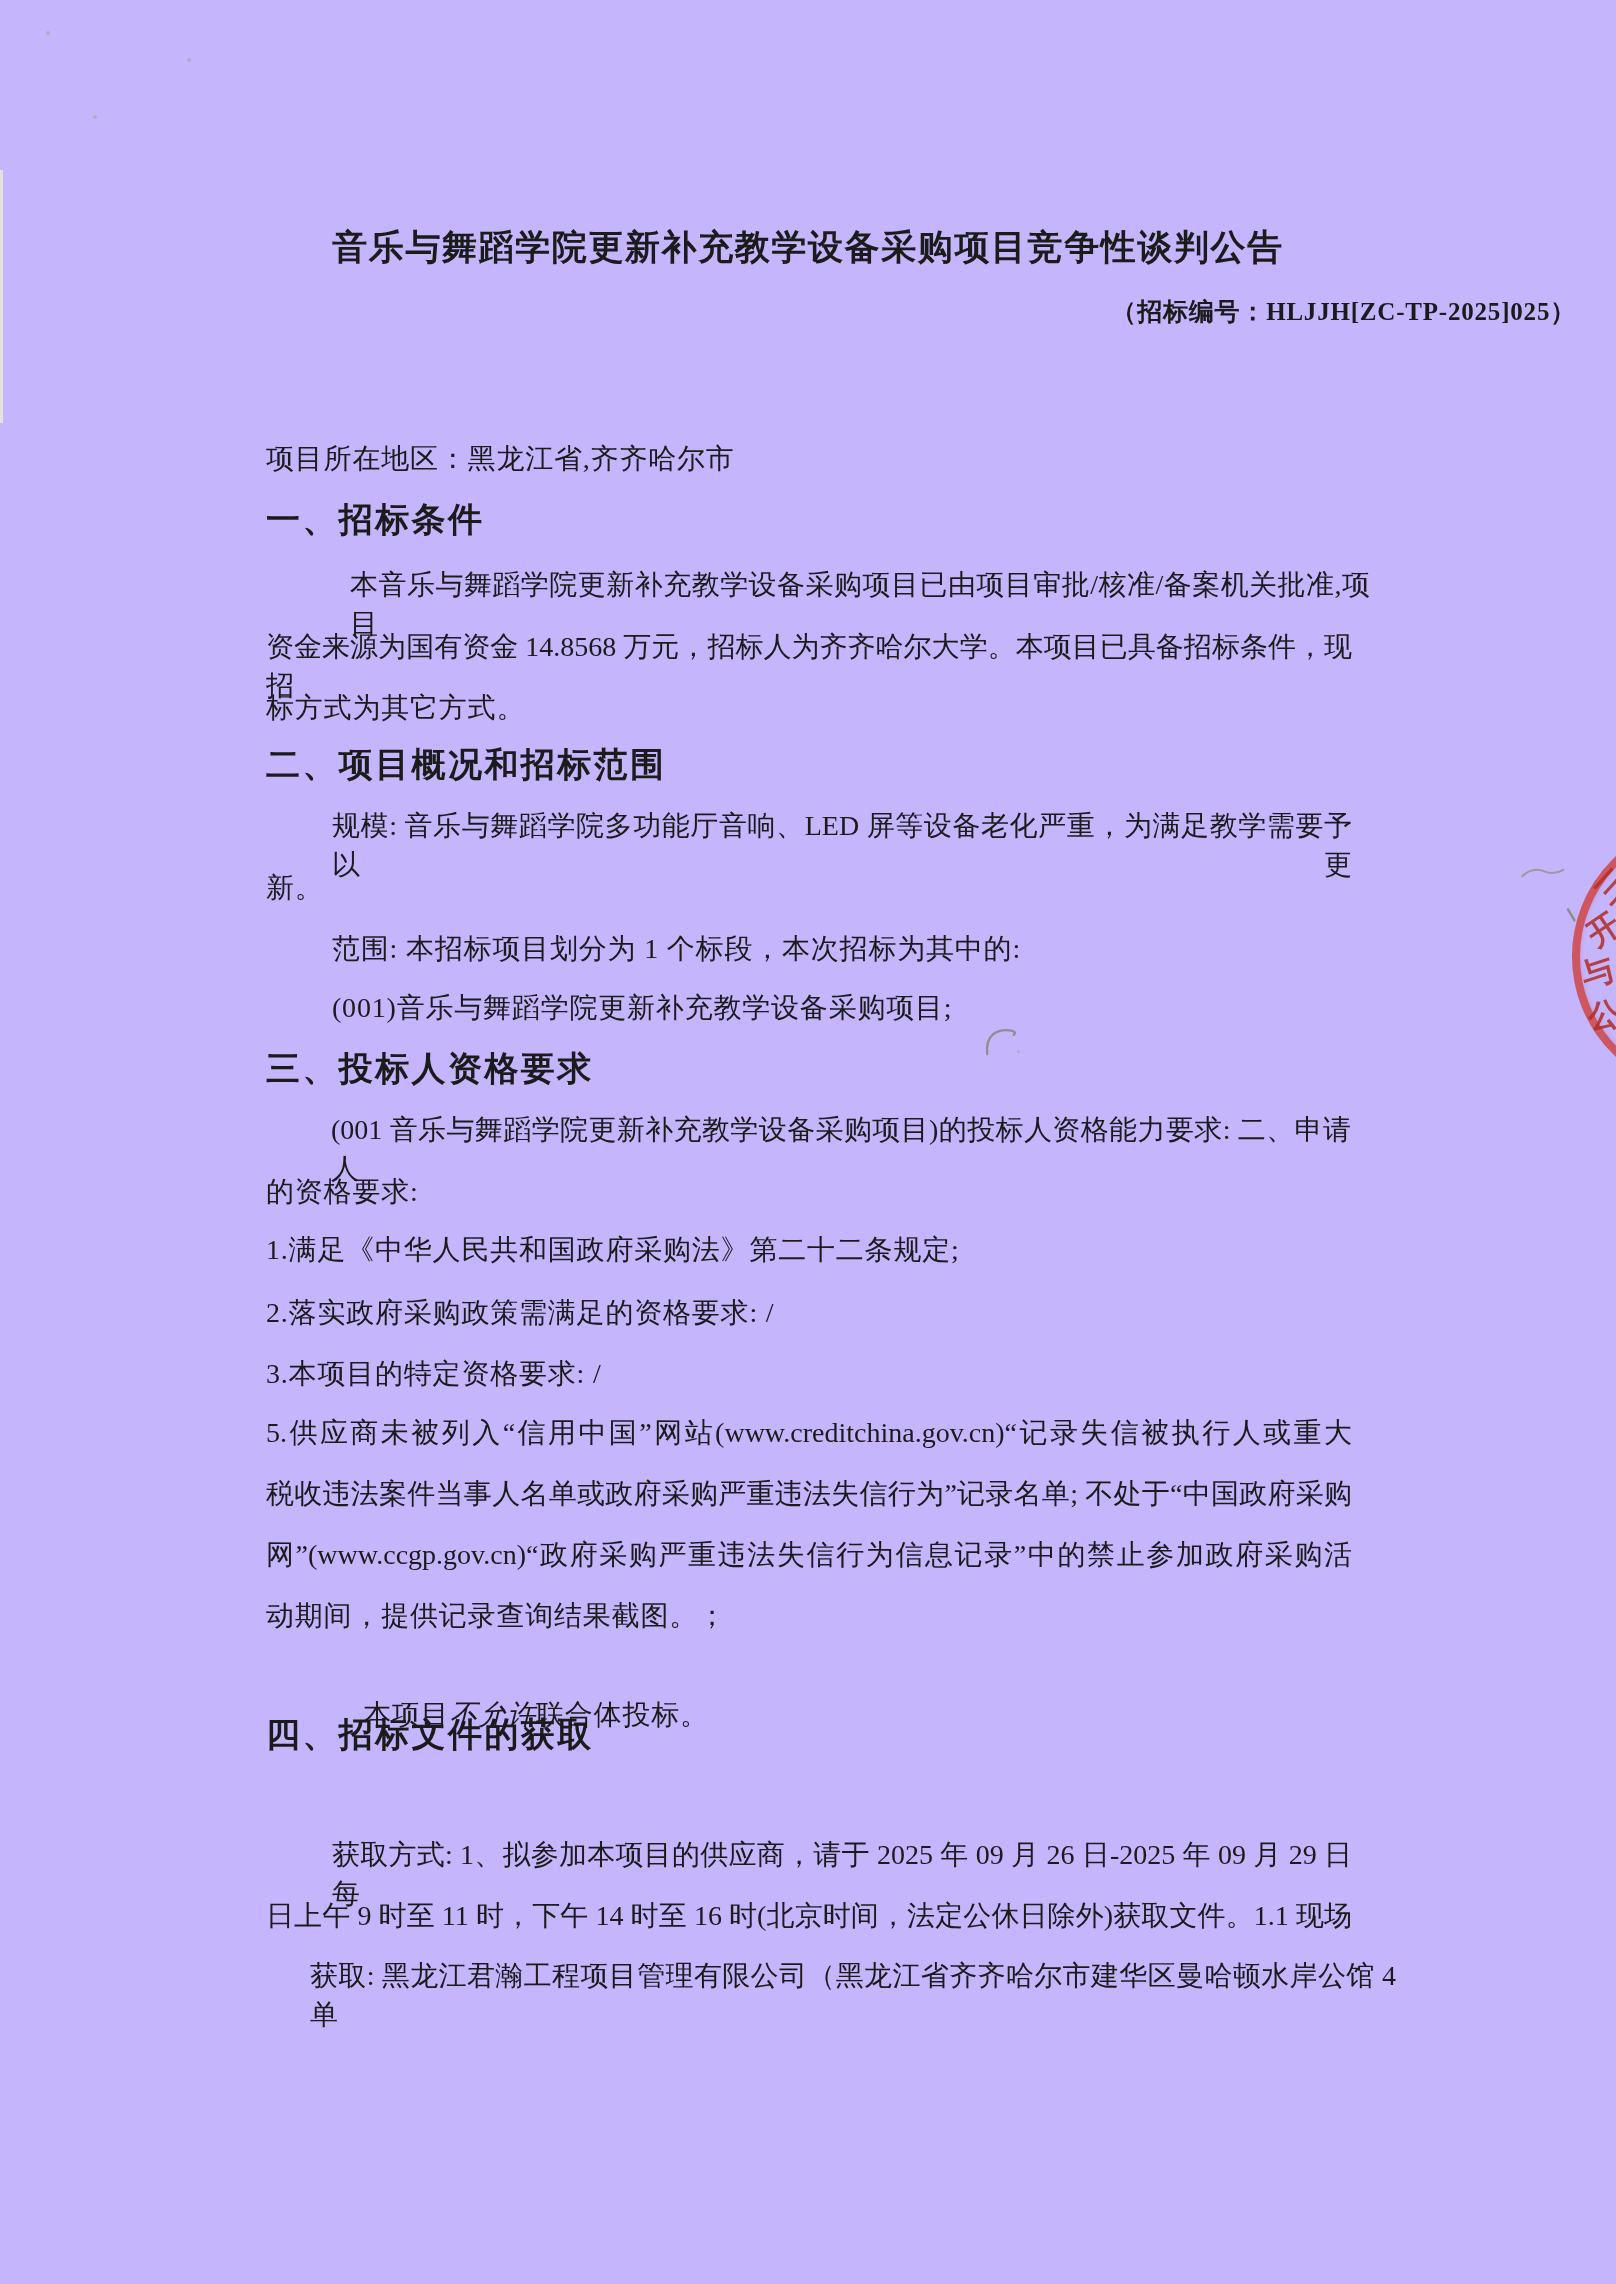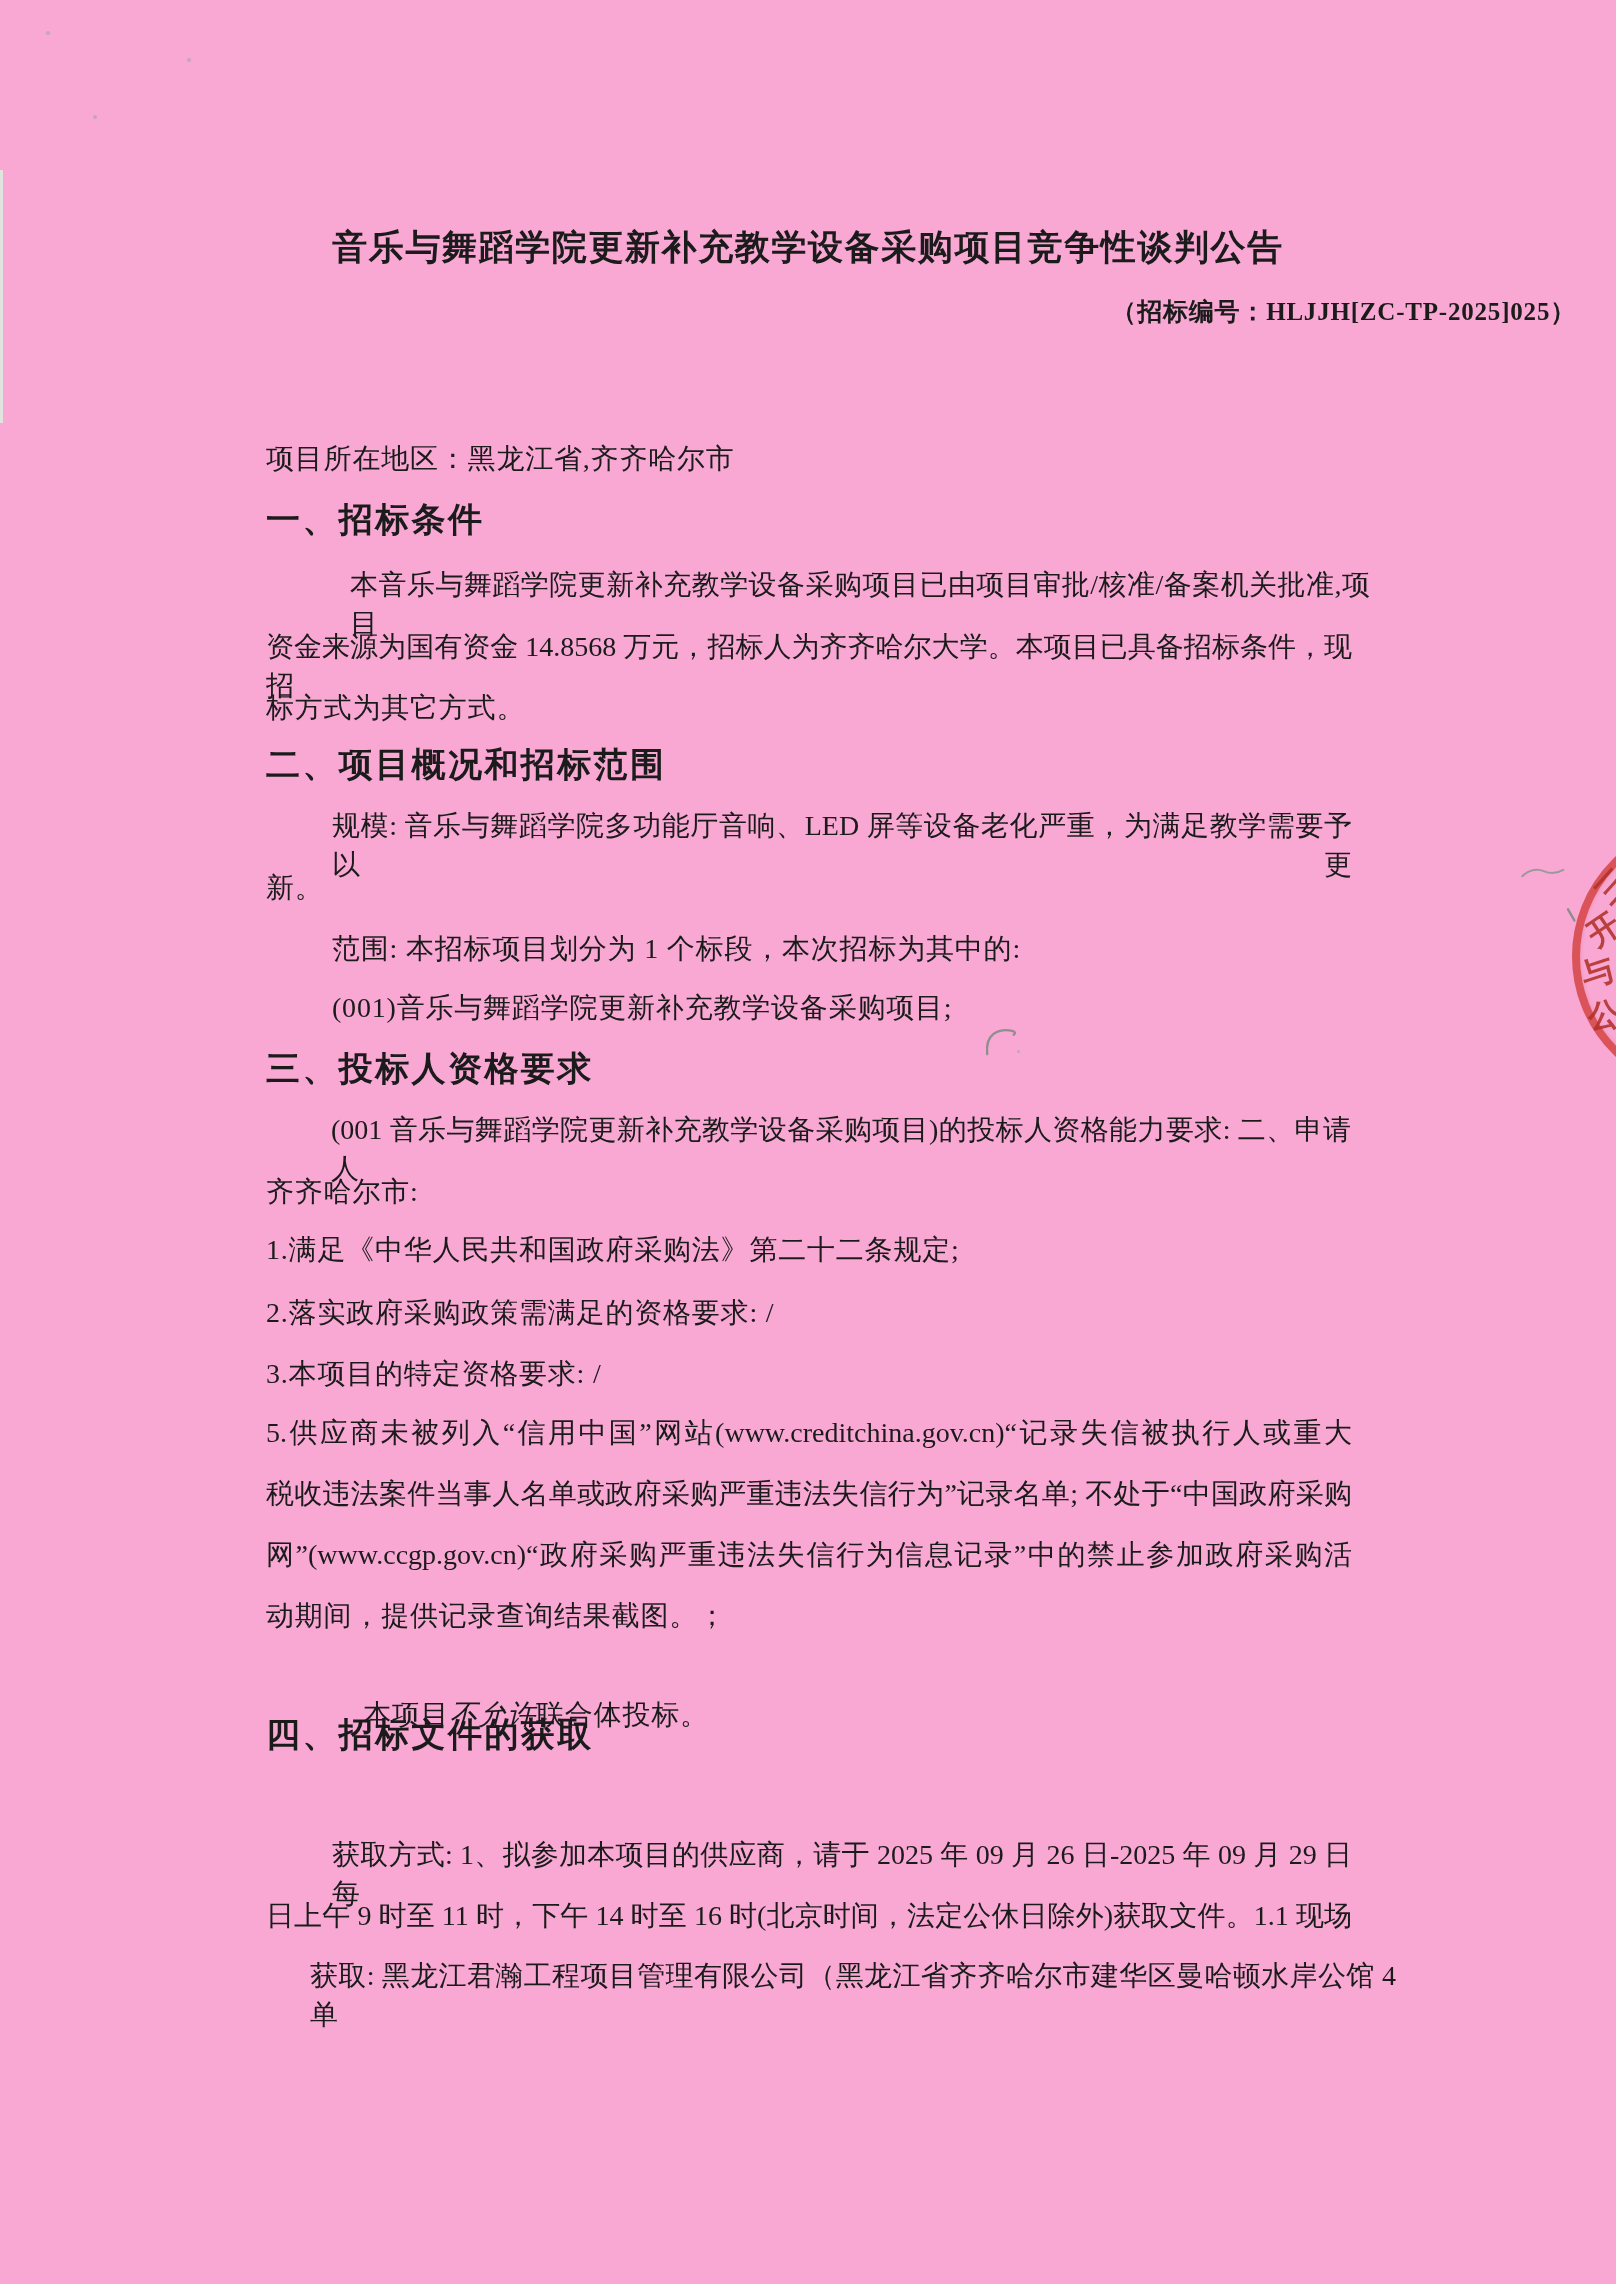--- a/index.html
+++ b/index.html
@@ -1,20 +1,20 @@
 <!DOCTYPE html>
 <html style="font-size:12.6px"><head>
 <meta charset="utf-8">
 <style>
   html,body{margin:0;padding:0;background:#d8d8d8;}
   .page{
     position:relative;
     width:1616px;height:2284px;
     margin:0 auto;
-    background:#f9a8d4;
+    background:#c4b5fd;
     overflow:hidden;
     font-family:"Liberation Serif","DejaVu Serif",serif;
     color:#1b1b1b;
   }
   .line{position:absolute;font-size:28px;line-height:1.4;white-space:pre;letter-spacing:0.8px;}
   .just{white-space:normal;text-align:justify;text-align-last:justify;letter-spacing:0;}
   .title{left:0;width:1616px;text-align:center;font-weight:bold;font-size:35px;letter-spacing:1.6px;}
   .subtitle{left:0;width:1576px;text-align:right;font-weight:bold;font-size:25px;letter-spacing:0.8px;}
   .heading{font-family:"Liberation Sans","DejaVu Sans",sans-serif;font-weight:bold;font-size:34px;letter-spacing:2.4px;}
   .em-it{font-style:italic;}
@@ -61,21 +61,21 @@
   <div class="line" style="left:266px;top:868px;">新。</div>
   <div class="line" style="left:332px;top:929px;">范围: 本招标项目划分为 1 个标段，本次招标为其中的:</div>
   <div class="line" style="left:332px;top:988px;">(001)音乐与舞蹈学院更新补充教学设备采购项目;</div>
 
   <svg class="pen-mark" style="left:984px;top:1023px;" width="47" height="39" viewBox="0 0 60 50">
     <path d="M4,40 q-2,-18 8,-26 q10,-7 24,-4 q6,2 2,5" fill="none" stroke="#8f8f8f" stroke-width="3" stroke-linecap="round"></path>
   </svg>
 
   <div class="line heading" style="left:266px;top:1045px;">三、投标人资格要求</div>
   <div class="line just" style="left:331px;top:1110px;width:1020px;">(001 音乐与舞蹈学院更新补充教学设备采购项目)的投标人资格能力要求: 二、申请人</div>
-  <div class="line" style="left:266px;top:1172px;">齐齐哈尔市:</div>
+  <div class="line" style="left:266px;top:1172px;">的资格要求:</div>
   <div class="line" style="left:266px;top:1230px;">1.满足《中华人民共和国政府采购法》第二十二条规定;</div>
   <div class="line" style="left:266px;top:1293px;">2.落实政府采购政策需满足的资格要求: /</div>
   <div class="line" style="left:266px;top:1354px;">3.本项目的特定资格要求: /</div>
   <div class="line just" style="left:266px;top:1413px;width:1086px;">5.供应商未被列入“信用中国”网站(www.creditchina.gov.cn)“记录失信被执行人或重大</div>
   <div class="line just" style="left:266px;top:1474px;width:1086px;">税收违法案件当事人名单或政府采购严重违法失信行为”记录名单; 不处于“中国政府采购</div>
   <div class="line just" style="left:266px;top:1535px;width:1086px;">网”(www.ccgp.gov.cn)“政府采购严重违法失信行为信息记录”中的禁止参加政府采购活</div>
   <div class="line" style="left:266px;top:1596px;">动期间，提供记录查询结果截图。；</div>
   <div class="line heading" style="left:266px;top:1711px;">四、招标文件的获取</div>
 
   <div class="line" style="left:332px;top:1656px;">

